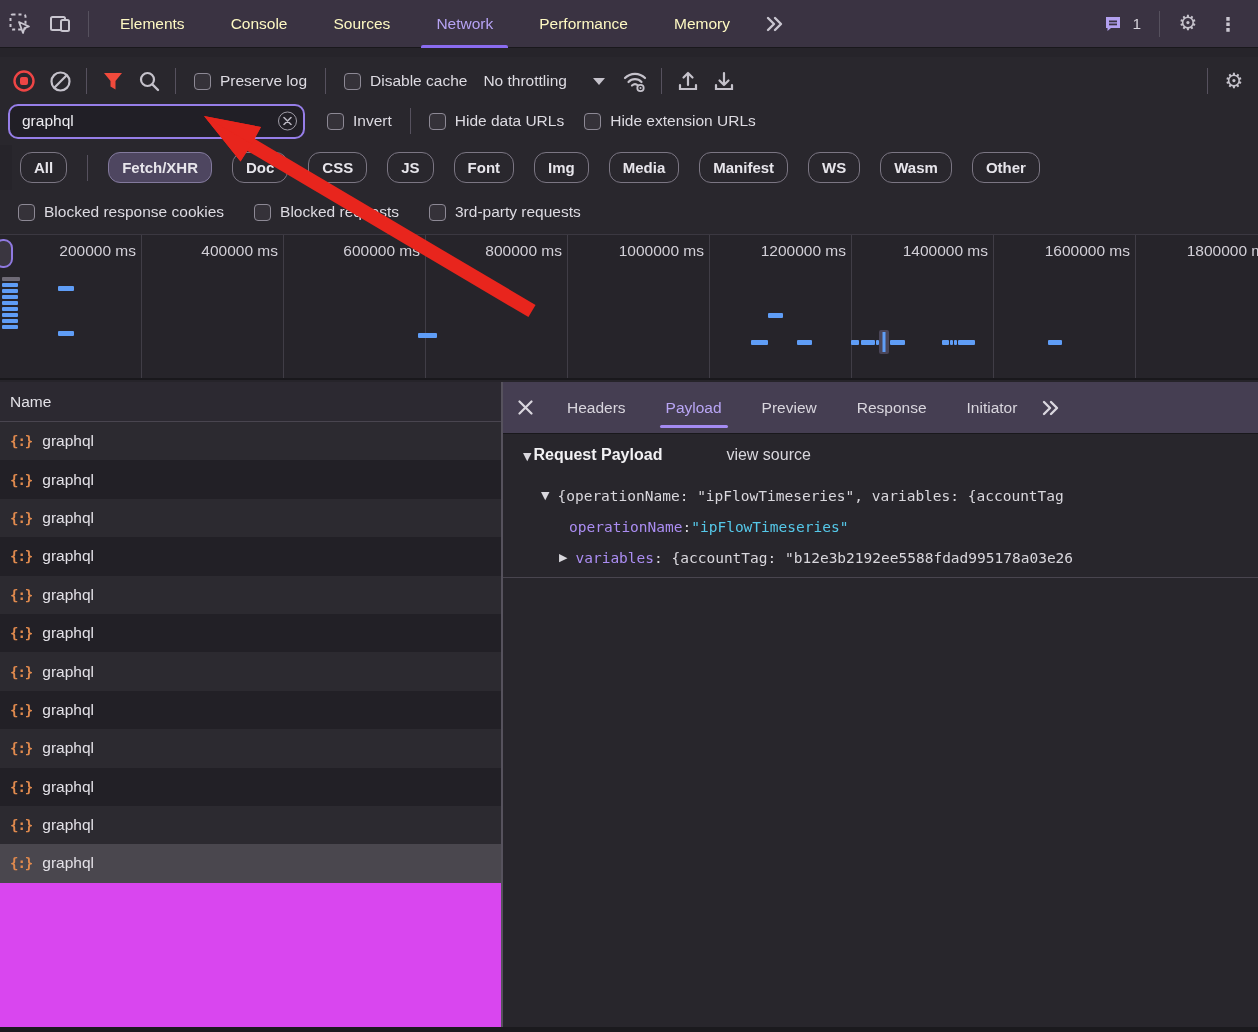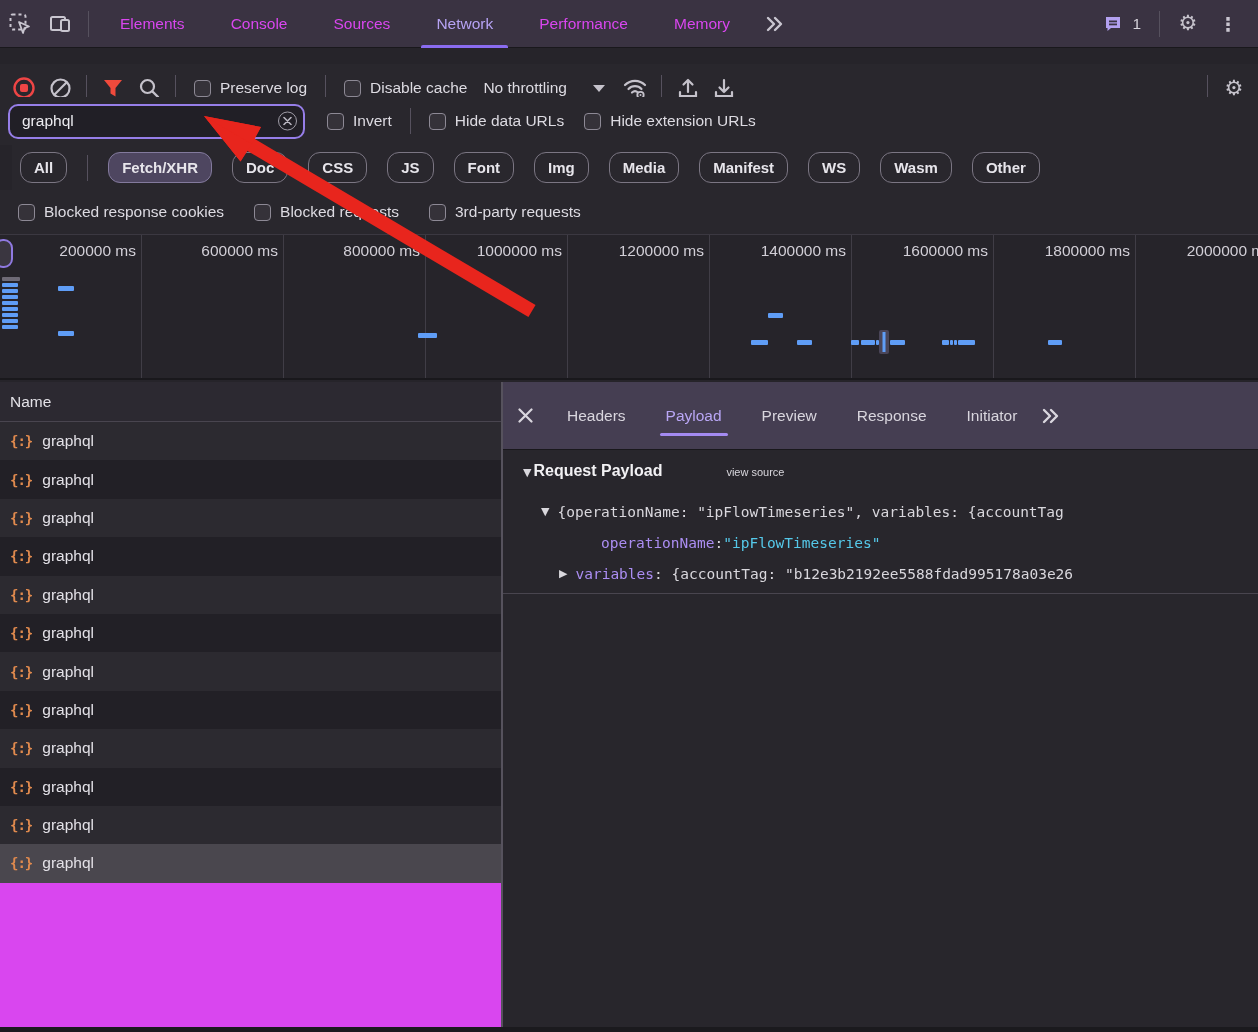--- a/index.html
+++ b/index.html
@@ -7,30 +7,30 @@
     font-family:"Liberation Sans", sans-serif; -webkit-font-smoothing:antialiased; }
   .devtools { position:relative; width:1258px; height:1032px; background:#26242a; }
 
   
   .topbar { position:absolute; left:0; top:0; width:1258px; height:48px; background:#3a3342;
     display:flex; align-items:center; border-bottom:1px solid #19181c; }
   .topbar .icon-btn { width:40px; height:40px; display:flex; align-items:center; justify-content:center;
     color:#c9c6d0; flex:none; }
   .vdiv { width:1px; height:26px; background:#56515e; margin:0 8px; flex:none; }
   .tabs { display:flex; height:48px; align-items:stretch; }
-  .tab { display:flex; align-items:center; padding:0 23px; color:#d946ef; font-size:15.5px;
+  .tab { display:flex; align-items:center; padding:0 23px; color:#fef9c3; font-size:15.5px;
     position:relative; cursor:default; white-space:nowrap; }
   .tab.selected { color:#b6a3f4; }
   .tab.selected::after { content:""; position:absolute; left:8px; right:8px; bottom:0; height:3px;
     background:#8a6cf0; border-radius:2px 2px 0 0; }
   .topbar-right { margin-left:auto; display:flex; align-items:center; padding-right:10px; }
   .msg-count { color:#d6d3db; font-size:15.5px; margin:0 10px 0 6px; }
 
   
-  .nettoolbar { position:absolute; left:0; top:64px; width:1258px; height:49px; background:#29272d;
+  .nettoolbar { position:absolute; left:0; top:57px; width:1258px; height:49px; background:#29272d;
     display:flex; align-items:center; border-bottom:1px solid #3b3841; padding:0 6px; }
   .tool-btn { width:36px; height:36px; display:flex; align-items:center; justify-content:center;
     color:#c5c2cb; flex:none; }
   .cb-group { display:flex; align-items:center; gap:9px; margin:0 10px; white-space:nowrap; }
   .checkbox { width:17px; height:17px; border:1.5px solid #8d8995; border-radius:4px;
     background:#353239; flex:none; }
   .cb-label { color:#dddbe2; font-size:15.5px; }
   .throttle { display:flex; align-items:center; gap:26px; margin:0 12px 0 6px; color:#dddbe2;
     font-size:15.5px; white-space:nowrap; }
   .caret-down { width:0; height:0; border-left:6px solid transparent; border-right:6px solid transparent;
@@ -84,41 +84,41 @@
   .req-row { height:38.4px; display:flex; align-items:center; padding-left:10px; gap:10px;
     color:#e3e1e7; font-size:15.5px; }
   .req-row.odd { background:#2c2a30; }
   .req-row.even { background:#222026; }
   .req-row.selected { background:#4a474e; }
   .braces { color:#e08a4e; font-family:"DejaVu Sans Mono", monospace; font-weight:bold; font-size:14px;
     letter-spacing:-1px; }
 
   .right-panel { flex:1; border-left:2px solid #56525d; background:#28262c; display:flex;
     flex-direction:column; min-width:0; }
-  .detail-tabbar { height:68px; background:#453e52; border-bottom:1px solid #19181c; display:flex;
+  .detail-tabbar { height:52px; background:#453e52; border-bottom:1px solid #19181c; display:flex;
     align-items:center; flex:none; }
   .close-btn { width:44px; height:44px; display:flex; align-items:center; justify-content:center;
     color:#d9d6de; flex:none; }
   .dtab { display:flex; align-items:center; padding:0 20px; height:52px; color:#d9d6de; font-size:15.5px;
     position:relative; white-space:nowrap; }
   .dtab.selected { color:#b9a6f5; }
   .dtab.selected::after { content:""; position:absolute; left:14px; right:14px; bottom:6px; height:3px;
     background:#a48bf2; border-radius:2px; }
   .dtab-more { margin-left:4px; color:#d9d6de; }
 
   .payload { padding-top:12px; color:#d9d7dd; }
   .payload-title-row { display:flex; align-items:baseline; padding-left:20px; height:34px; }
   .tri { font-family:"DejaVu Sans", sans-serif; font-size:11px; color:#d9d7dd; }
   .payload-title { font-weight:bold; font-size:16px; color:#f2f1f4; margin-left:2px; }
-  .view-source { font-size:11px; color:#d9d7dd; margin-left:64px; }
+  .view-source { font-size:16px; color:#d9d7dd; margin-left:64px; }
   .pl-line { height:31px; display:flex; align-items:center; white-space:nowrap; overflow:hidden;
     font-family:"DejaVu Sans Mono", monospace; font-size:14.5px; color:#d9d7dd; }
   .pl-line .tri { margin-right:8px; }
   .pl-1 { padding-left:38px; }
-  .pl-2 { padding-left:98px; }
+  .pl-2 { padding-left:66px; }
   .pl-3 { padding-left:68px; background:#47434c; color:#f2f1f4; }
   .pl-4 { padding-left:56px; }
   .k { color:#ab8df2; }
   .v-str { color:#55c8e9; }
   .payload-divider { border-bottom:1px solid #49454f; margin-top:4px; }
 
   .footer-strip { position:absolute; left:0; bottom:0; width:1258px; height:5px; background:#1b1a1e; }
 
   
   .arrow-overlay { position:absolute; left:0; top:0; width:1258px; height:1032px; pointer-events:none;
@@ -298,20 +298,23 @@
       <div class="cb-group" style="margin: 0px;">
         <div class="checkbox"></div>
         <span class="cb-label">3rd-party requests</span>
       </div>
     </div>
 
   <div class="timeline">
     <div class="tl-cells" id="tl-cells">
         <div class="tl-cell">
           <div class="tl-label">200000 ms</div>
+        </div>
+        <div class="tl-cell">
+          <div class="tl-label">400000 ms</div>
         </div>
         <div class="tl-cell">
           <div class="tl-label">600000 ms</div>
         </div>
         <div class="tl-cell">
           <div class="tl-label">800000 ms</div>
         </div>
         <div class="tl-cell">
           <div class="tl-label">1000000 ms</div>
         </div>

